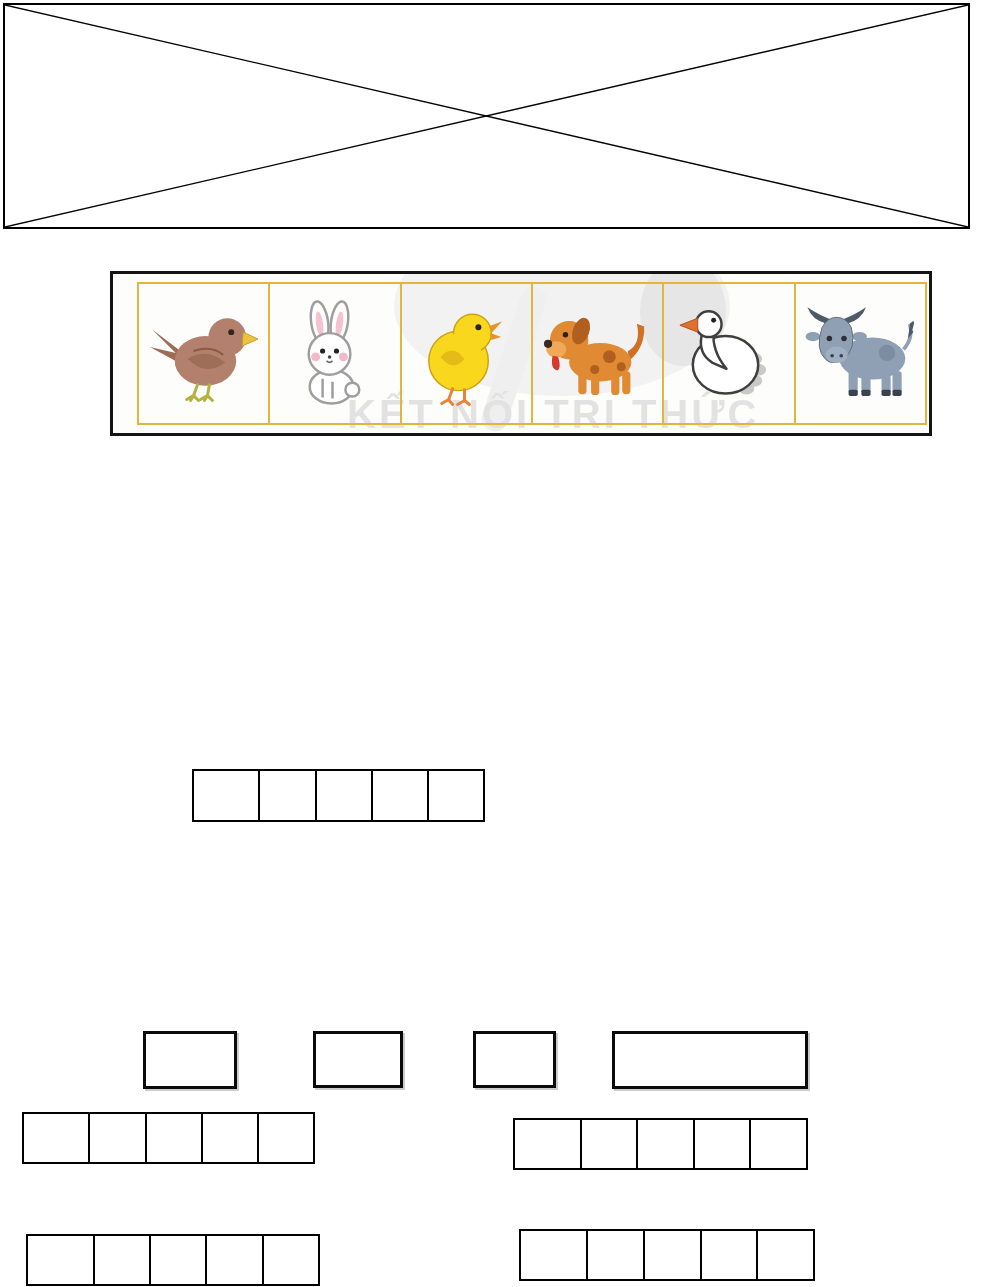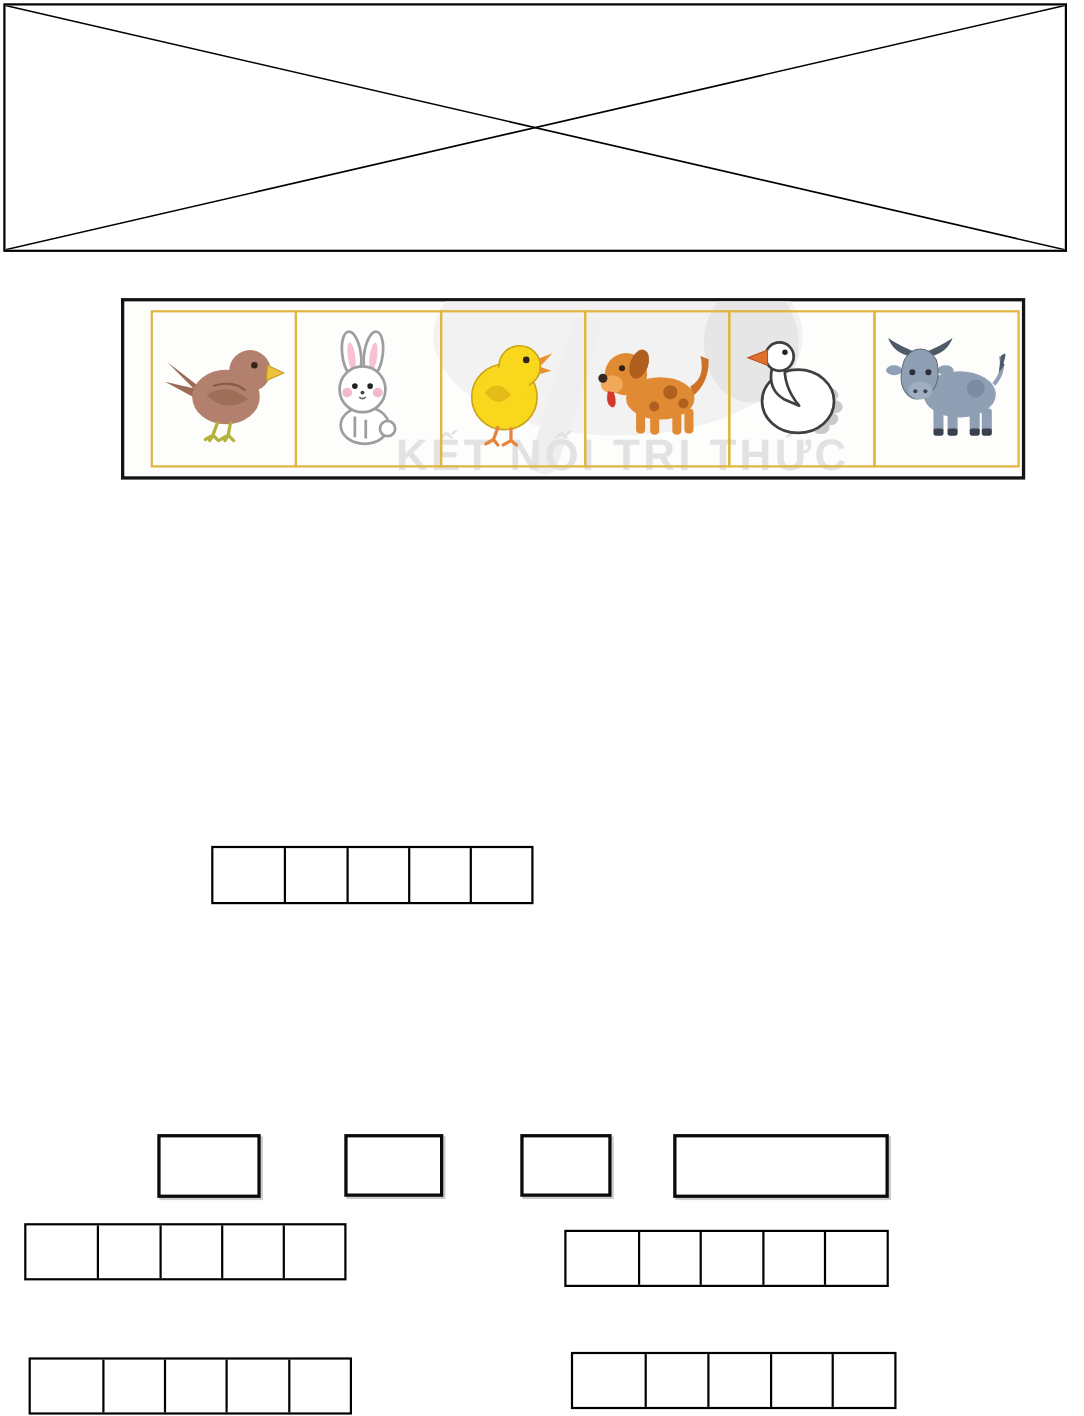--- a/index.html
+++ b/index.html
@@ -20,21 +20,21 @@
     border:3px solid #141414;background:#fdfdfc;overflow:hidden;
   }
   .wm-ellipse{position:absolute;left:281px;top:-58px;width:336px;height:180px;
     border-radius:50%;background:#f2f2f2;}
   .wm-blob{position:absolute;left:527px;top:-16px;width:86px;height:108px;
     border-radius:50%;background:#e6e6e6;}
   .wm-swoosh{position:absolute;left:388px;top:10px;width:26px;height:150px;
     background:#efefef;transform:rotate(18deg);border-radius:12px;}
   .wm-text{
     position:absolute;left:234px;top:118px;
-    font-size:40px;font-weight:bold;letter-spacing:3px;color:#e2e2e2;white-space:nowrap;margin-left:13px;
+    font-size:40px;font-weight:bold;letter-spacing:3px;color:#e2e2e2;white-space:nowrap;
   }
   .cells{
     position:absolute;left:24px;top:8px;width:790px;height:143px;
     display:flex;z-index:2;
   }
   .acell{
     flex:1;border:2px solid #e2b440;margin-left:-2px;
     display:flex;align-items:center;justify-content:center;background:transparent;
   }
   .acell:first-child{margin-left:0;}

